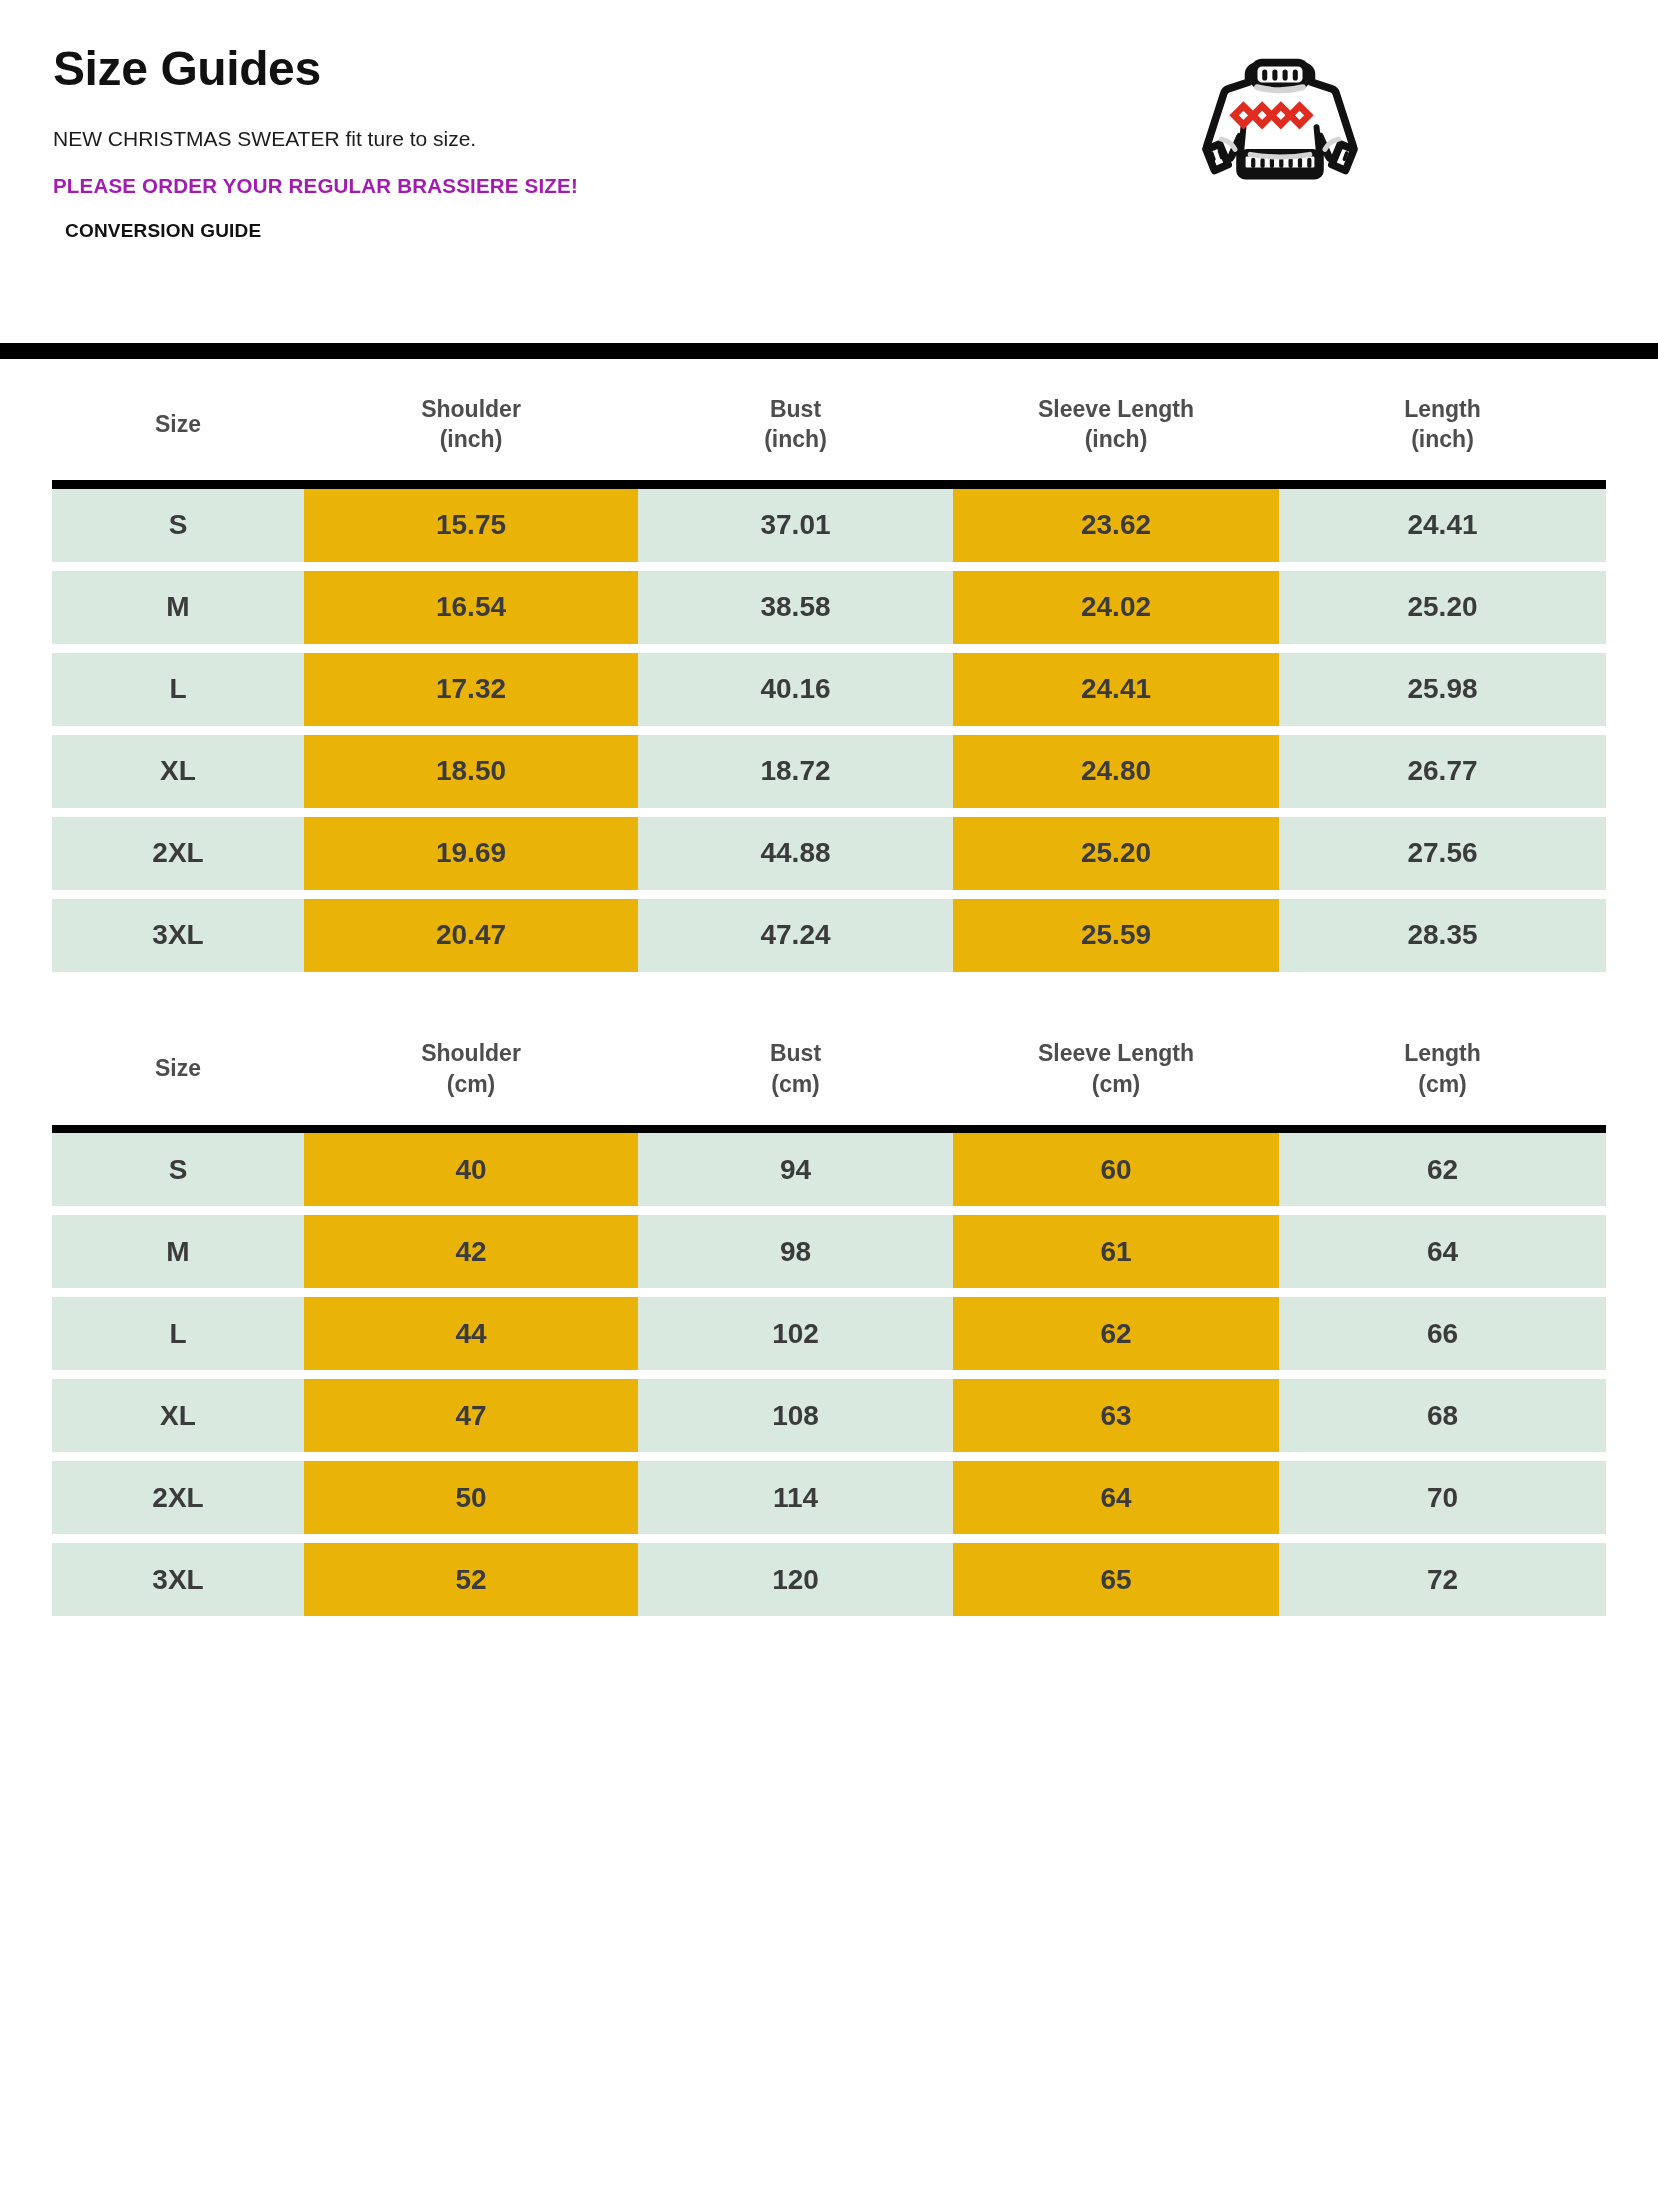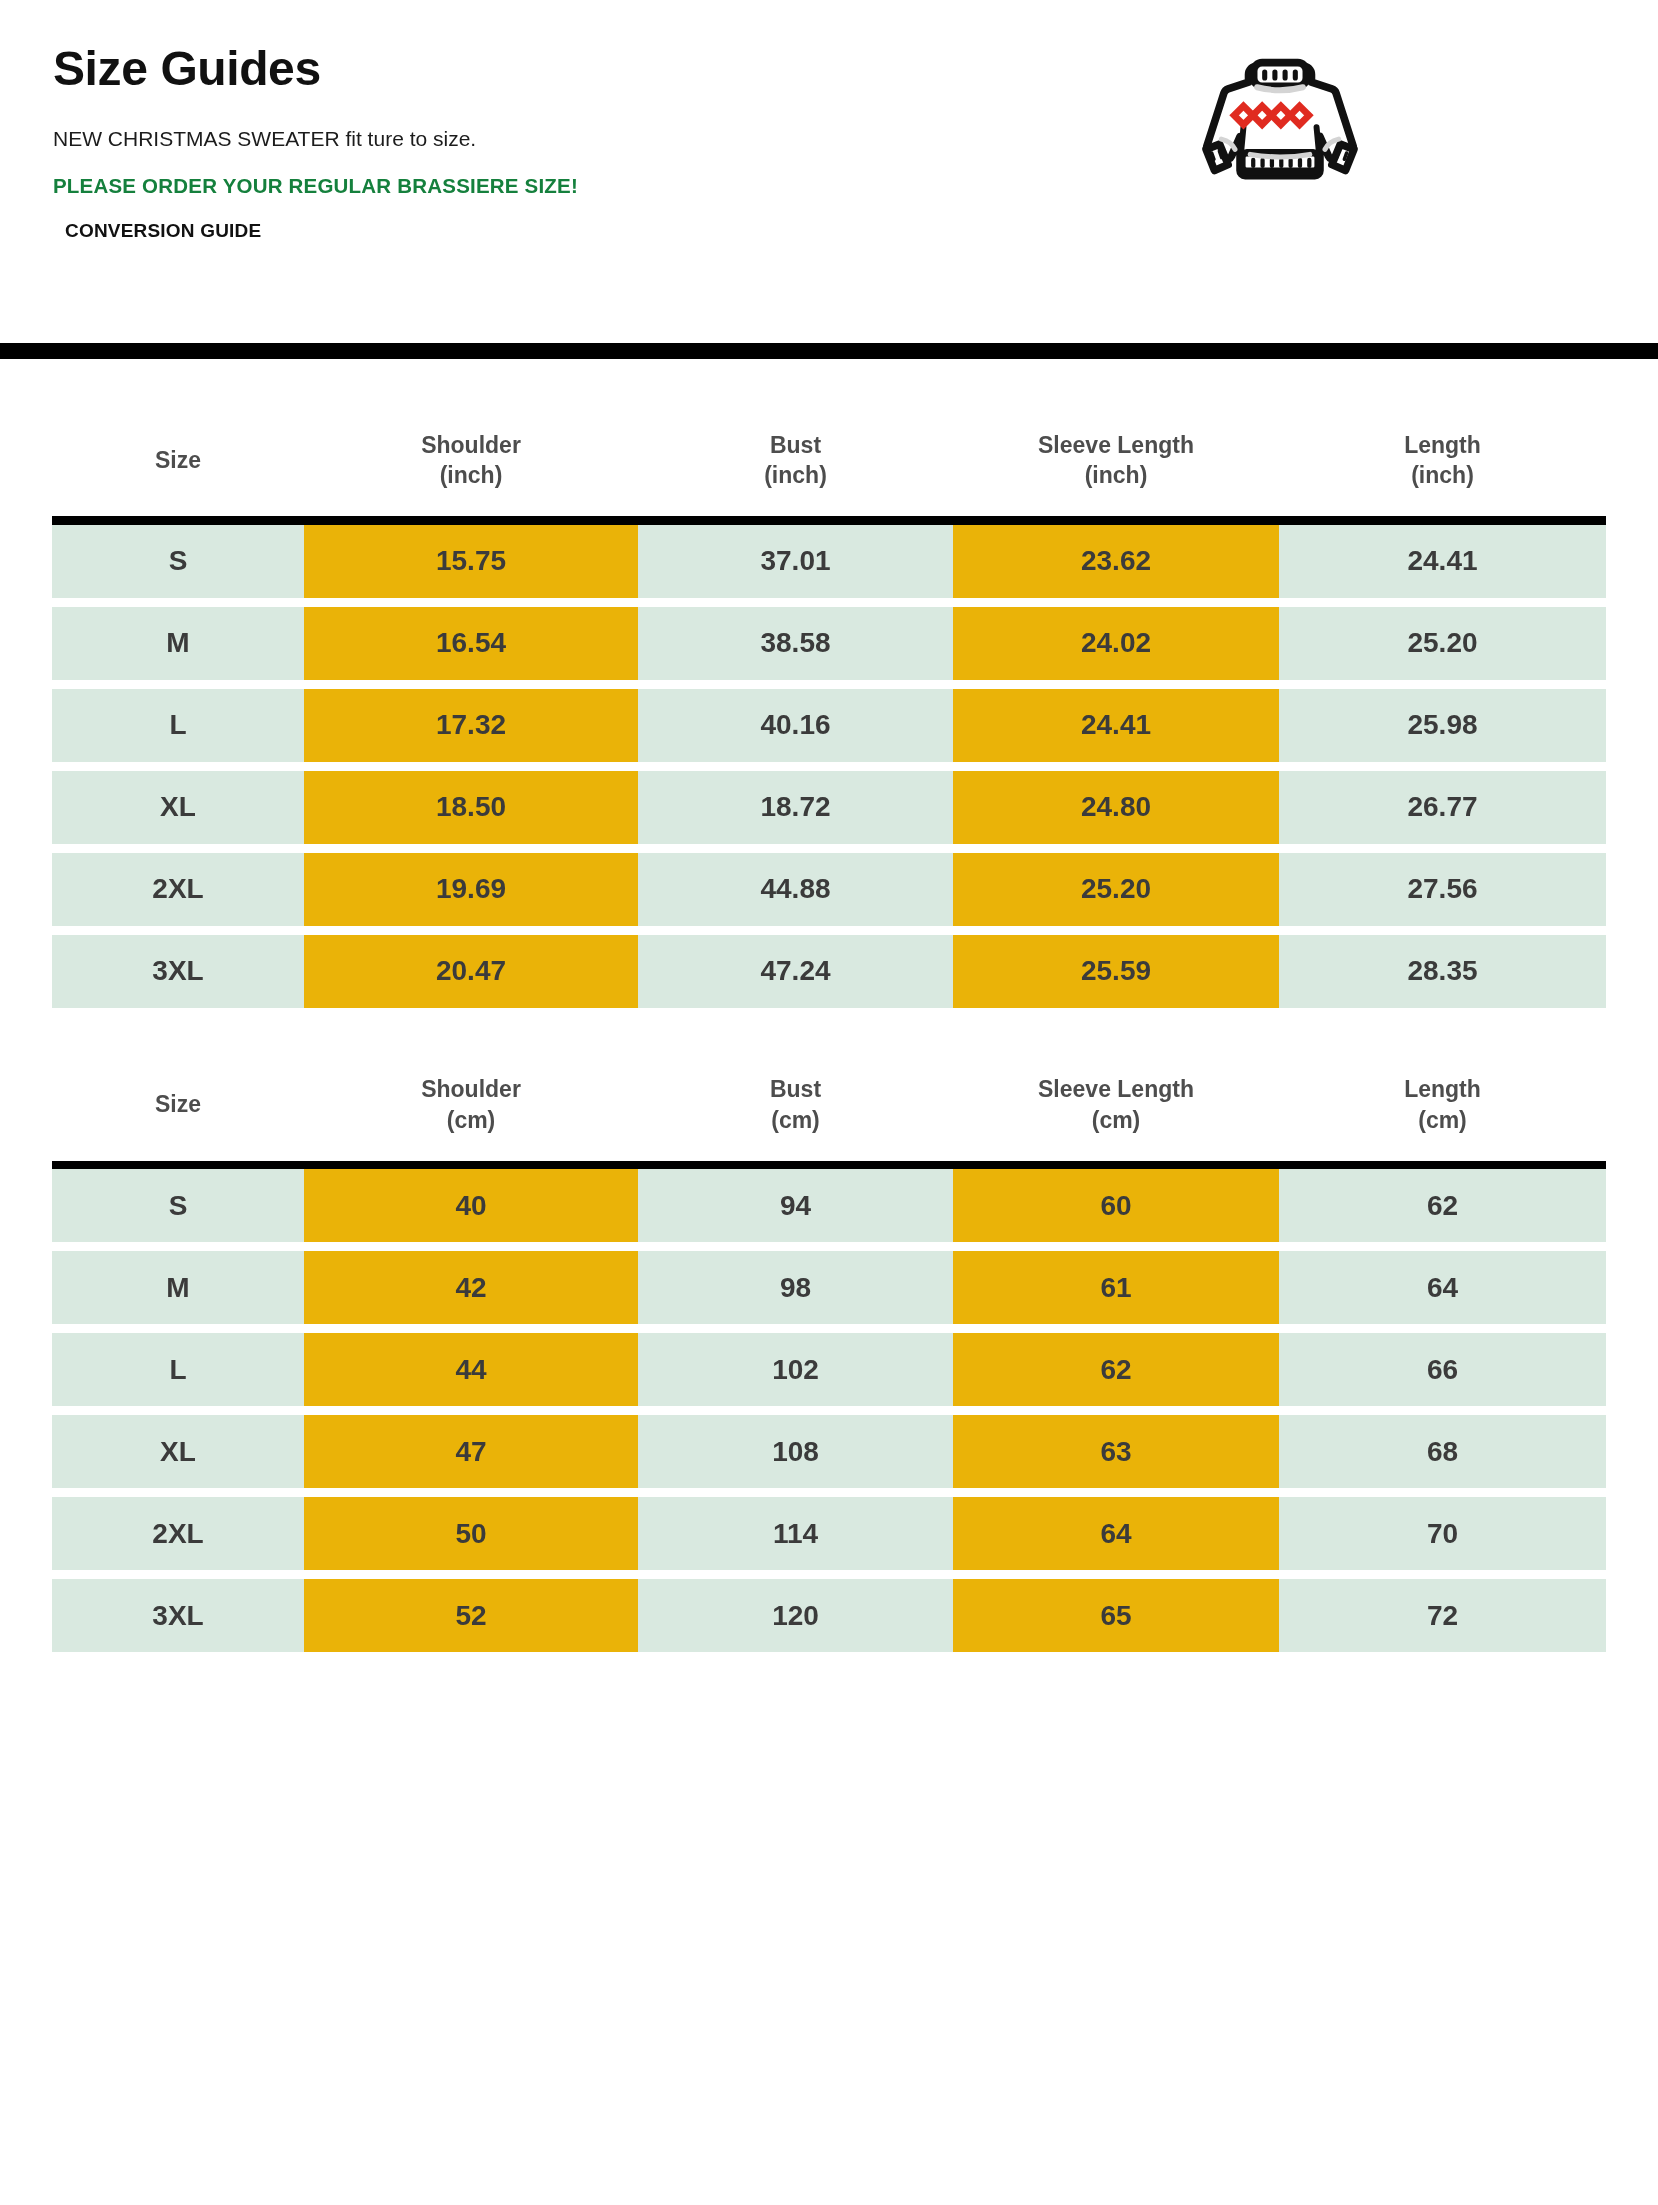--- a/index.html
+++ b/index.html
@@ -44,21 +44,21 @@
   .subline {
     font-size: 21px;
     font-weight: normal;
     color: #1c1c1c;
     margin: 0 0 22px 0;
     line-height: 1.2;
   }
   .notice {
     font-size: 20.5px;
     font-weight: bold;
-    color: #15803d;
+    color: #a21caf;
     margin: 0 0 22px 0;
     letter-spacing: 0.2px;
     line-height: 1.2;
   }
   .conversion {
     font-size: 19px;
     font-weight: bold;
     color: #111111;
     margin: 12px;
     letter-spacing: 0.2px;
@@ -82,21 +82,21 @@
     top: 343px;
     width: 1658px;
     height: 16px;
     background: #000000;
   }
 
   
   .tables {
     position: absolute;
     left: 52px;
-    top: 404px;
+    top: 368px;
     width: 1554px;
   }
 
   table.size-table {
     width: 1554px;
     border-collapse: collapse;
     table-layout: fixed;
   }
   table.size-table col.c-size   { width: 252px; }
   table.size-table col.c-sh     { width: 334px; }

